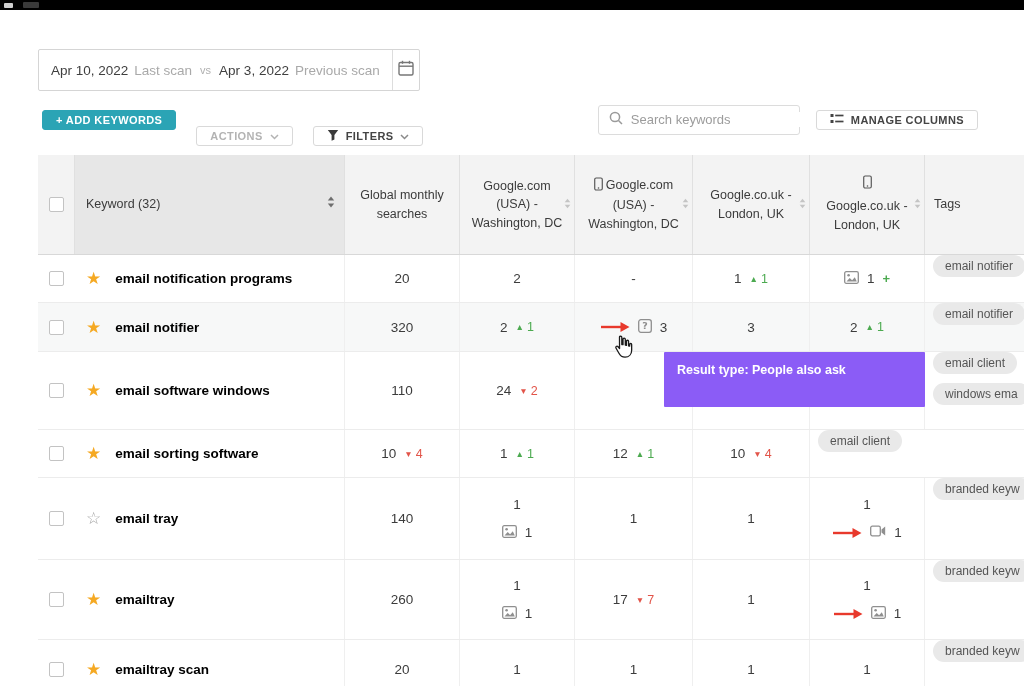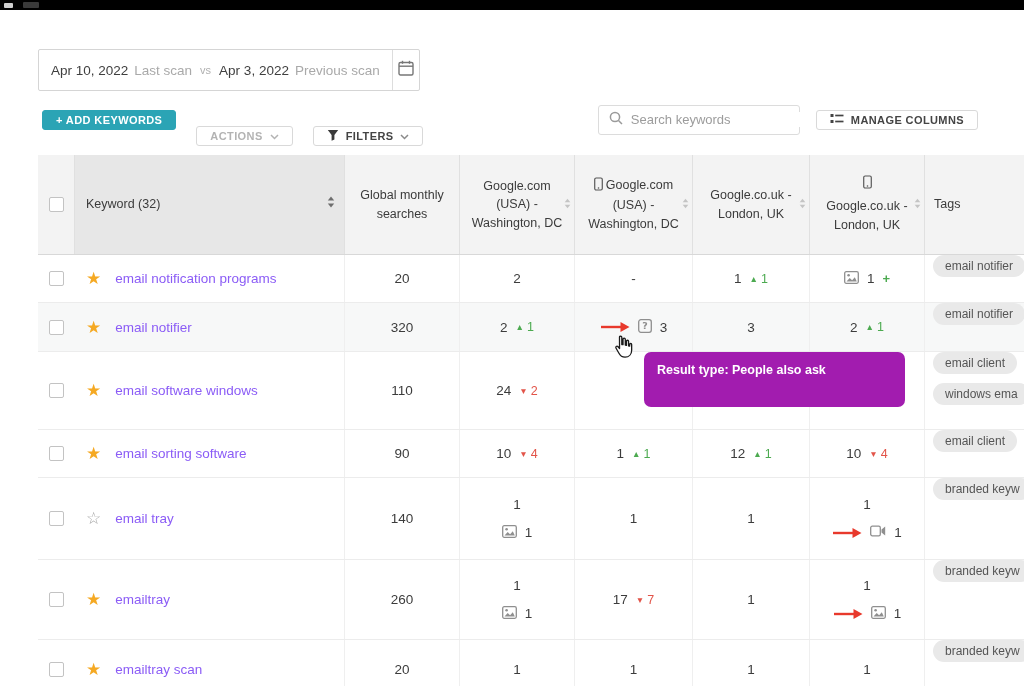--- a/index.html
+++ b/index.html
@@ -54,36 +54,36 @@
   .brow:nth-child(1){ min-height:48px; } .brow:nth-child(2){ min-height:49px; }
   .brow:nth-child(3){ min-height:78px; } .brow:nth-child(4){ min-height:48px; }
   .brow:nth-child(5){ min-height:82px; } .brow:nth-child(6){ min-height:80px; }
   .brow:nth-child(7){ min-height:60px; }
   .cell { display:flex; align-items:center; justify-content:center; font-size:13.5px; color:#3c3c3c; }
   .cb-cell { border-right:none; }
   .kw-cell { justify-content:flex-start; padding-left:11px; gap:14px; border-right:1px solid #efefef; }
   .star { font-size:17px; line-height:1; cursor:pointer; }
   .star-on { color:#f5a923; }
   .star-off { color:#a8a8a8; }
-  .kwlink { color:#8b5cf6; font-weight:normal; font-size:13.5px; cursor:pointer; }
+  .kwlink { color:#000000; font-weight:bold; font-size:13.5px; cursor:pointer; }
   .num-cell, .pos-cell { border-right:1px solid #efefef; }
   .pos-cell { flex-direction:column; gap:13px; }
   .pline { display:flex; align-items:center; justify-content:center; gap:8px; min-height:15px; }
   .delta { display:inline-flex; align-items:center; gap:3px; font-size:12.5px; }
   .delta .tri { font-size:8.5px; }
   .delta.up { color:#4caa50; }
   .delta.down { color:#e25449; }
   .plus { color:#4caa50; font-size:13px; font-weight:bold; }
   .cicon { flex:none; }
   .tags-cell { justify-content:flex-start; padding-left:8px; flex-direction:column; align-items:flex-start; gap:9px; overflow:visible; border-right:none; }
   .pill { background:#e9e9e9; color:#555; font-size:12px; border-radius:12px; padding:4px 12px; white-space:nowrap; cursor:pointer; }
 
   
-  .tooltip { position:absolute; left:644px; top:352px; width:261px; height:55px; background:#a21caf; color:#fff;
-    border-radius:7px; font-size:12.5px; font-weight:bold; line-height:1.55; padding:9px 13px; z-index:30; }
+  .tooltip { position:absolute; left:664px; top:352px; width:261px; height:55px; background:#8b5cf6; color:#fff;
+    border-radius:1px; font-size:12.5px; font-weight:bold; line-height:1.55; padding:9px 13px; z-index:30; }
 
   .overlay { position:absolute; z-index:40; }
 </style>
 </head>
 <body>
 
 <div class="topbar">
   <span class="tb-dot1"></span>
   <span class="tb-dot2"></span>
 </div>
@@ -309,21 +309,20 @@
         </div>
       </div>
       <div class="brow grid">
         <div class="cell cb-cell">
           <span class="cb"></span>
         </div>
         <div class="cell kw-cell">
           <span class="star star-on">★</span>
           <span class="kwlink">email sorting software</span>
         </div>
-        <div class="cell num-cell">90</div>
         <div class="cell pos-cell">
           <div class="pline">
             <span>10</span>
             <span class="delta down"><span class="tri">▼</span>4</span>
           </div>
         </div>
         <div class="cell pos-cell">
           <div class="pline">
             <span>1</span>
             <span class="delta up"><span class="tri">▲</span>1</span>

